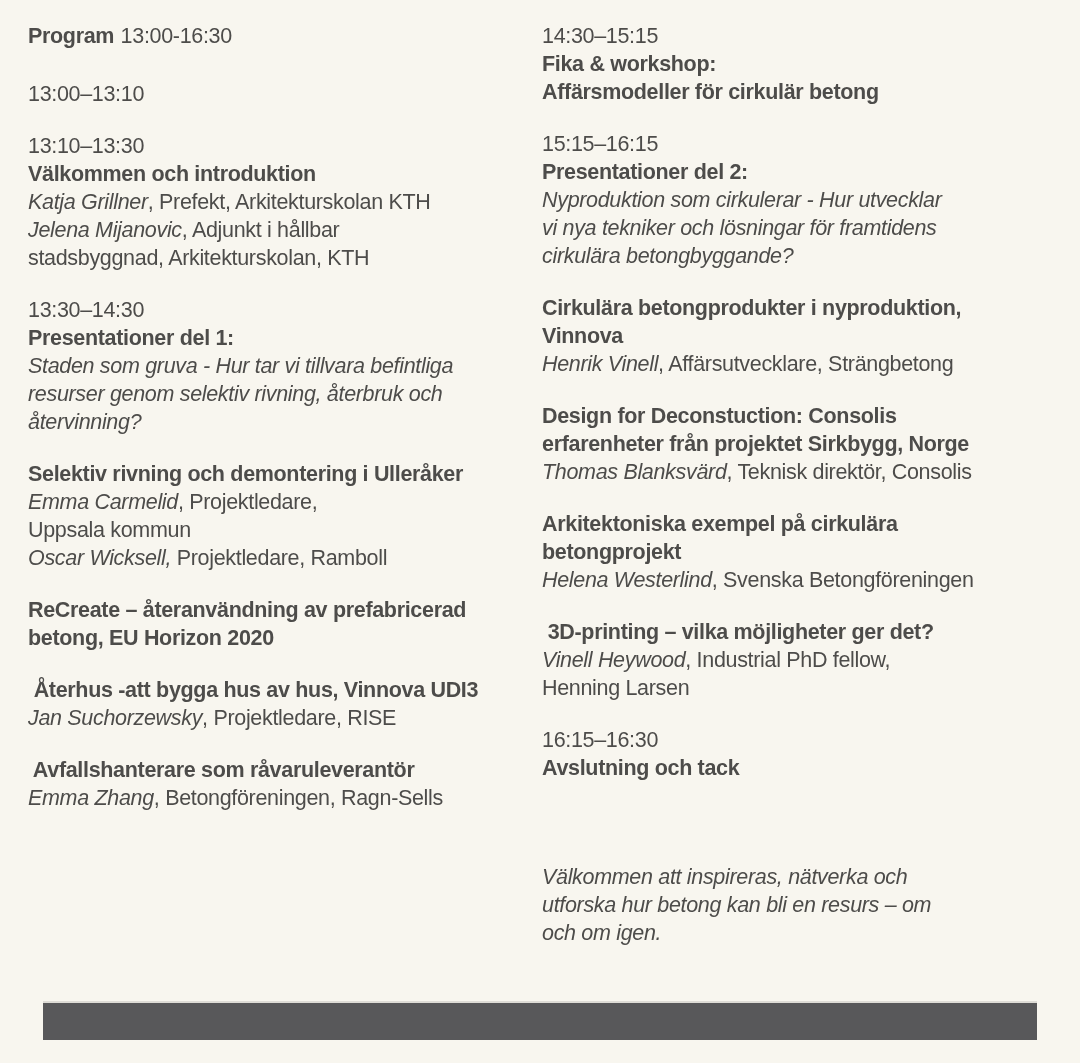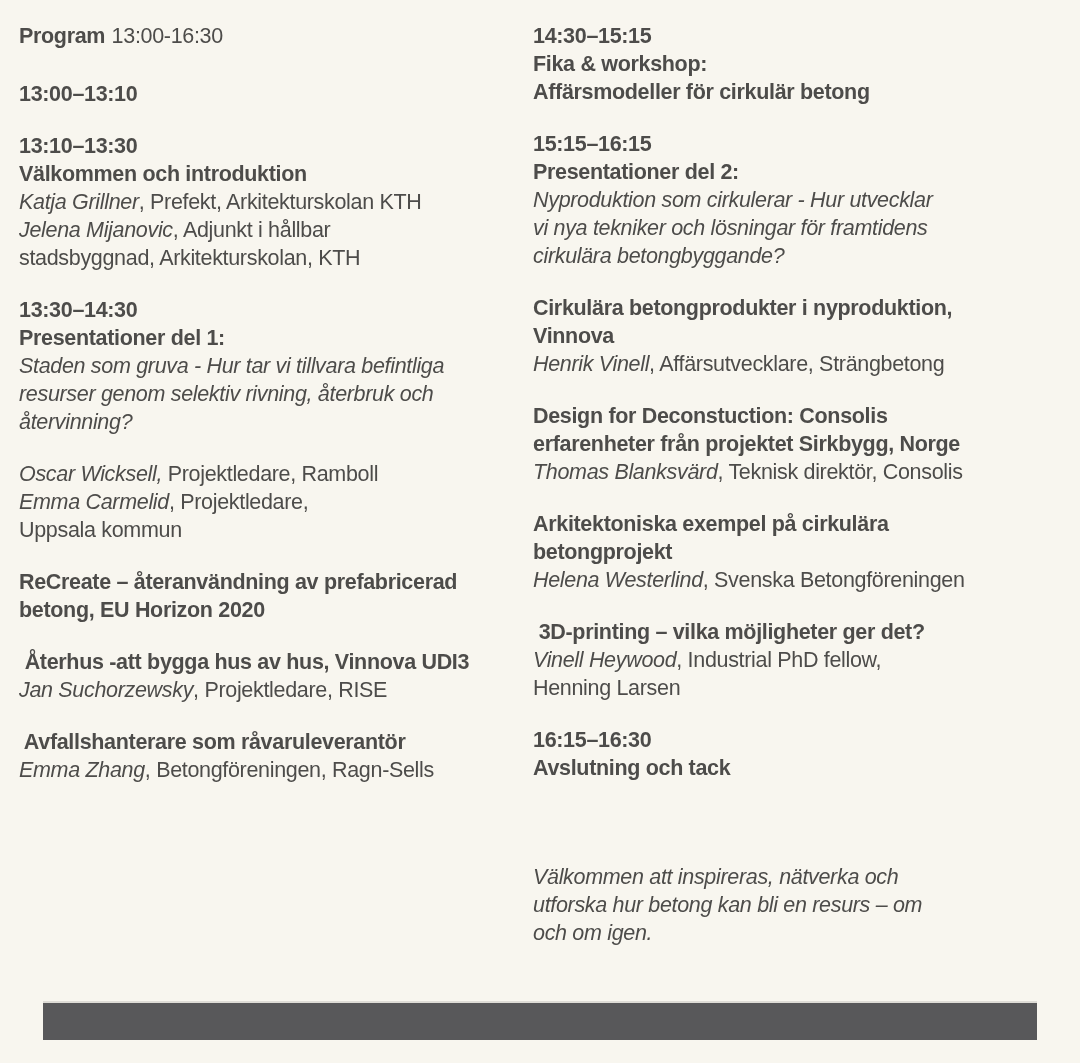--- a/index.html
+++ b/index.html
@@ -4,29 +4,29 @@
 <style>
   html,body{margin:0;padding:0;}
   body{
     width:1080px;height:1063px;
     background:#f8f6ef;
     color:#4d4c4a;
     font-family:"Liberation Sans","DejaVu Sans",sans-serif;
     font-size:21.5px;line-height:28px;letter-spacing:-0.015em;
     position:relative;overflow:hidden;
   }
-  .content{display:flex;padding:22px 0 0 19px;}
+  .content{display:flex;padding:22px 0 0 28px;}
   .col{box-sizing:border-box;}
   .col-left{width:514px;}
   .col-right{width:520px;}
   .hdr{margin-bottom:30px;}
   .b{font-weight:700;}
   .tr{margin-left:0.30em;}
   .block{margin-bottom:24px;}
-  .time{font-weight:700;white-space:pre;}
+  .time{font-weight:400;white-space:pre;}
   .title{font-weight:700;white-space:pre;}
   .desc{font-style:italic;white-space:pre;}
   .line{white-space:pre;}
   .name{font-style:italic;}
   .closing{font-style:italic;white-space:pre;margin-top:81px;}
   .footer-bar{
     position:absolute;left:43px;top:1001px;
     width:994px;height:39px;
     background:#58585a;
     border-top:2px solid #dedcd6;
@@ -56,23 +56,24 @@
 
     <div class="block">
       <div class="time">13:30–14:30</div>
       <div class="title">Presentationer del 1:</div>
       <div class="desc">Staden som gruva - Hur tar vi tillvara befintliga
 resurser genom selektiv rivning, återbruk och
 återvinning?</div>
     </div>
 
     <div class="block">
-      <div class="line"><span class="name">Oscar Wicksell,</span><span> Projektledare, Ramboll</span></div>
+      <div class="title">Selektiv rivning och demontering i Ulleråker</div>
       <div class="line"><span class="name">Emma Carmelid</span><span>, Projektledare,
 Uppsala kommun</span></div>
+      <div class="line"><span class="name">Oscar Wicksell,</span><span> Projektledare, Ramboll</span></div>
     </div>
 
     <div class="block">
       <div class="title">ReCreate – återanvändning av prefabricerad
 betong, EU Horizon 2020</div>
     </div>
 
     <div class="block">
       <div class="title"> Återhus -att bygga hus av hus, Vinnova UDI3</div>
       <div class="line"><span class="name">Jan Suchorzewsky</span><span>, Projektledare, RISE</span></div>

